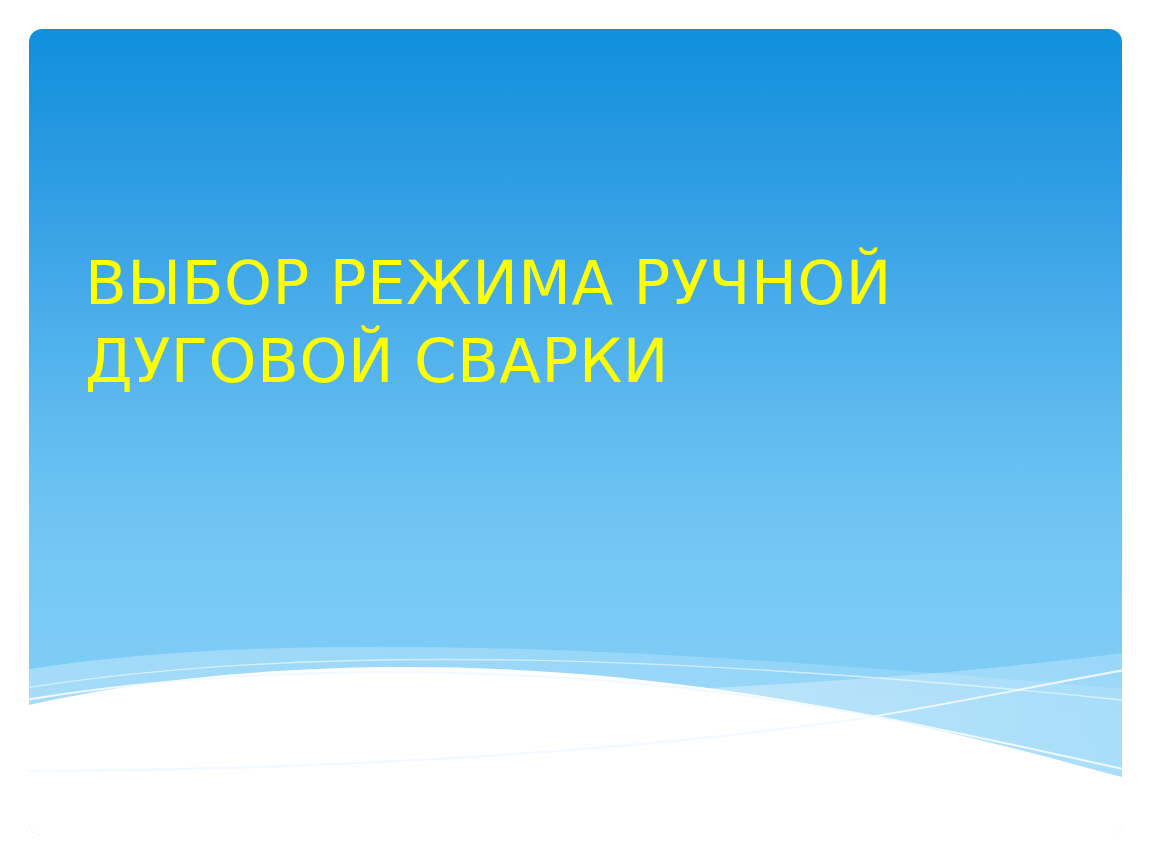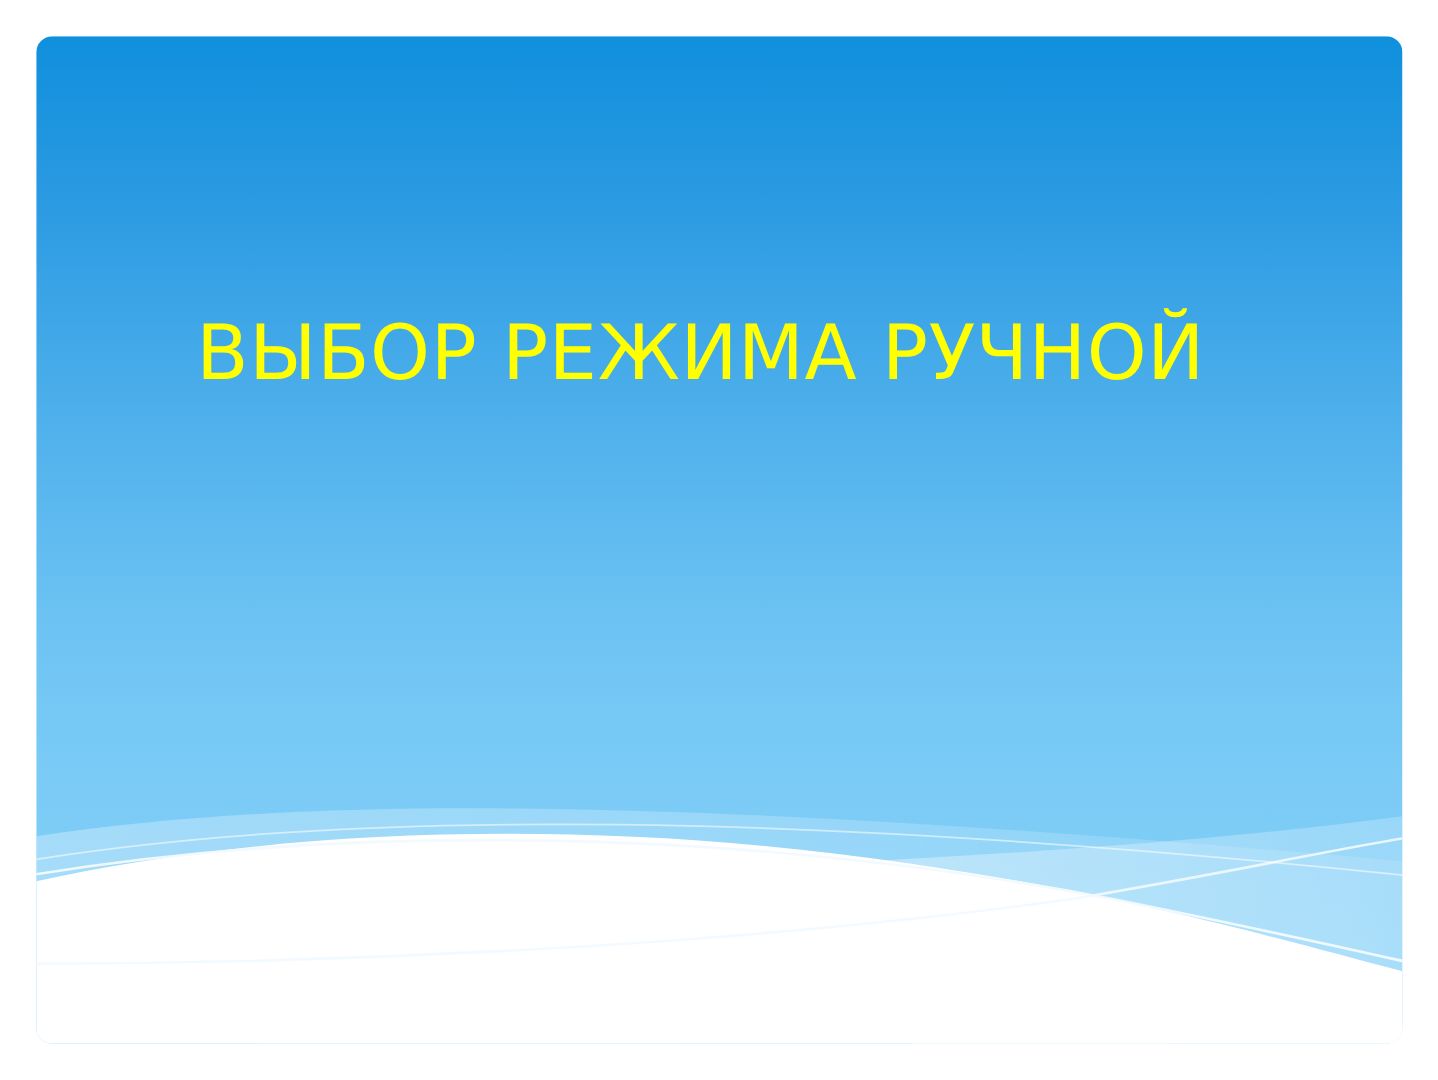--- a/index.html
+++ b/index.html
@@ -59,22 +59,22 @@
     width: 100%;
     height: 100%;
   }
 
   
   .title-block {
     position: absolute;
     left: 0;
     top: 215px;
     width: 956px;
-    text-align: right;
-    padding: 0 21px;
+    text-align: left;
+    padding: 0 56px;
     box-sizing: border-box;
   }
   .title-line {
     display: block;
     color: #ffff00;
     font-family: "DejaVu Sans", "Liberation Sans", sans-serif;
     font-weight: 400;
     font-size: 61px;
     line-height: 78px;
     letter-spacing: 0.5px;
@@ -122,16 +122,17 @@
         <path d="M -10,742 C 240,742 560,728 830,690 C 960,668 1040,650 1103,640" fill="none" stroke="#f2faff" stroke-width="2.1" stroke-opacity="0.9"></path>
 
         <path d="M -10,660 C 260,616 620,622 1103,672" fill="none" stroke="#ffffff" stroke-width="1.4" stroke-opacity="0.55"></path>
 
         <path d="M 700,726 C 860,760 990,782 1103,790 L 1103,806 L 700,806 Z" fill="#ffffff"></path>
       </svg>
     </div>
 
     <div class="title-block">
       <span class="title-line">ВЫБОР РЕЖИМА РУЧНОЙ</span>
+      <span class="title-line">ДУГОВОЙ СВАРКИ</span>
     </div>
 
   </div>
 </div>
 
 </body></html>

